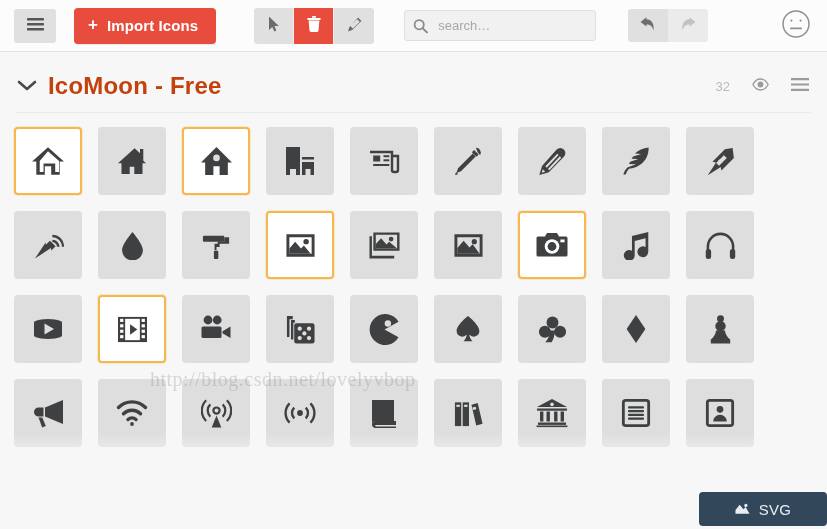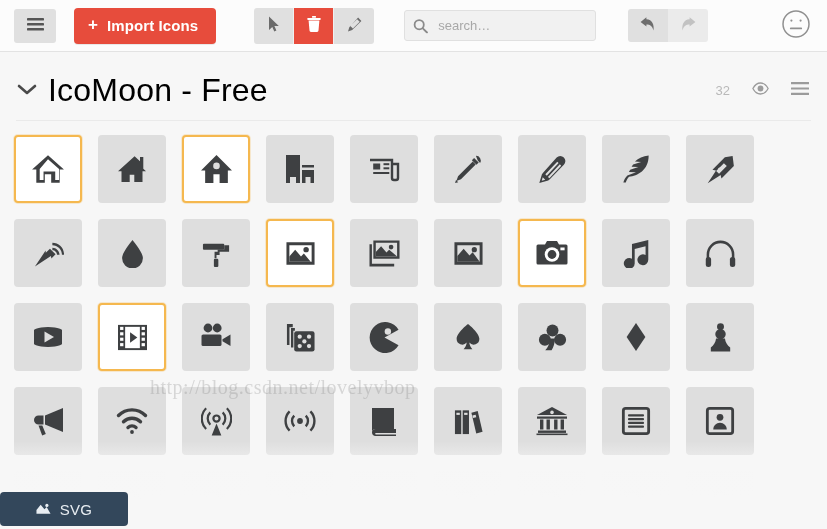--- a/index.html
+++ b/index.html
@@ -138,23 +138,23 @@
     align-items: center;
     padding-bottom: 14px;
     border-bottom: 1px solid #eaeaea;
   }
   .chevron-toggle {
     background: none; border: none; cursor: pointer;
     color: #4a4a4a; display: flex; align-items: center;
     padding: 0 10px 0 0;
   }
   .set-title {
-    font-size: 32px;
-    color: #000000;
-    font-weight: normal;
+    font-size: 24px;
+    color: #c2410c;
+    font-weight: bold;
     letter-spacing: .2px;
     line-height: 1;
   }
   .set-meta {
     margin-left: auto;
     display: flex;
     align-items: center;
     gap: 22px;
     color: #b6b6b6;
     padding-right: 2px;
@@ -222,21 +222,21 @@
     text-align: right;
   }
 
   
   .bottom-bar {
     position: absolute;
     left: 0; right: 0; bottom: 0;
     height: 37px;
     display: flex;
     align-items: flex-start;
-    justify-content: flex-start;
+    justify-content: flex-end;
     gap: 22px;
     background: transparent;
   }
   .bb-btn {
     background: #33475b;
     color: #e8edf2;
     border: none;
     border-radius: 4px;
     height: 34px;
     min-width: 128px;

